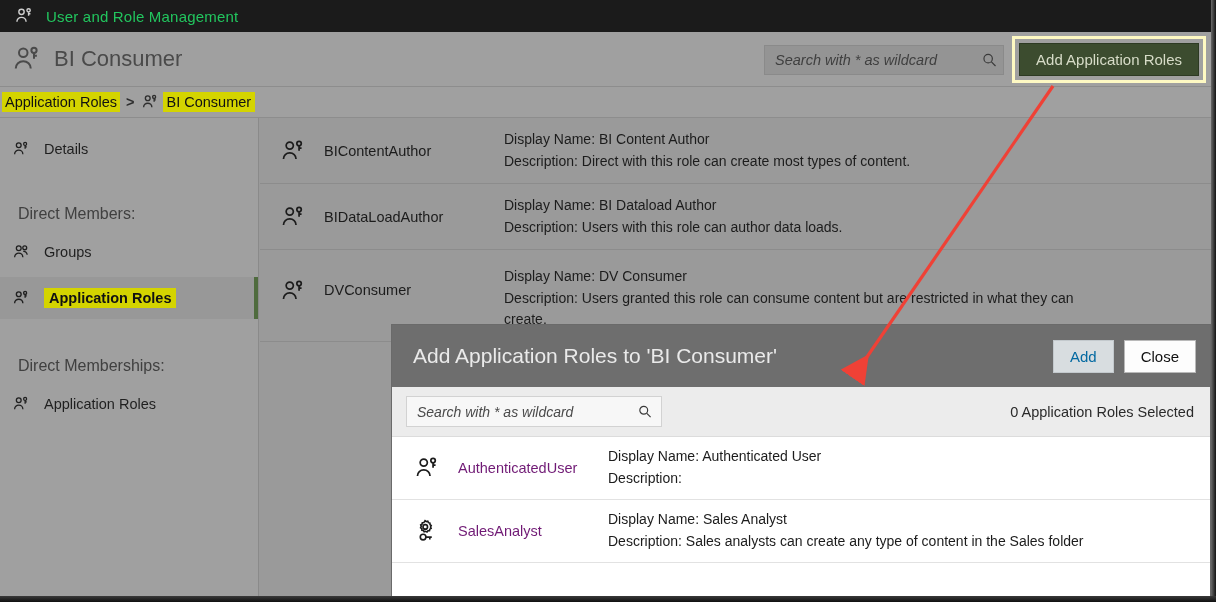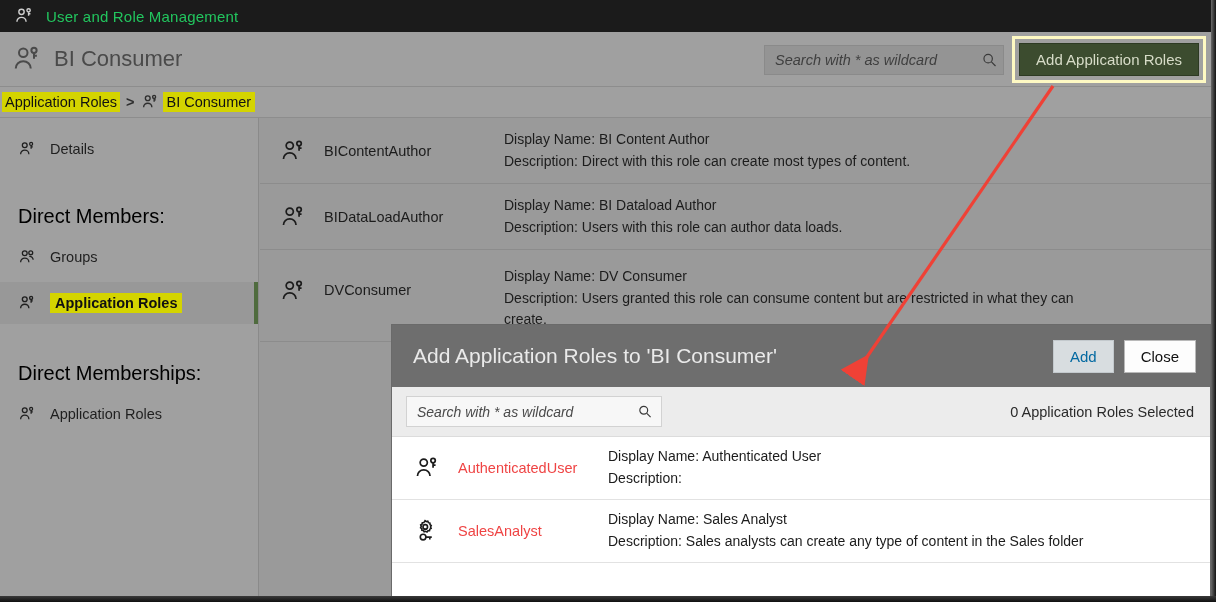--- a/index.html
+++ b/index.html
@@ -119,37 +119,37 @@
 
   
   .sidebar {
     position: absolute; left: 0; top: 118px;
     width: 259px; height: 484px;
     background: #a0a0a0;
     border-right: 1px solid #8a8a8a;
   }
   .side-item {
     display: flex; align-items: center;
-    height: 38px; padding-left: 18px;
+    height: 38px; padding-left: 12px;
     cursor: pointer;
   }
   .side-item .ico { width: 18px; height: 18px; flex: 0 0 auto; }
   .side-item .lbl {
     margin-left: 14px; font-size: 14.5px; color: #1f1f1f;
   }
   .side-item.sel {
     background: #989898;
     border-right: 4px solid #4f6b3e;
   }
   .side-item.sel .lbl {
     background: #d4d400; color: #111; padding: 2px 5px;
     font-weight: 600;
   }
   .side-group {
-    font-size: 20px; color: #000000;
+    font-size: 16px; color: #404040;
     padding-left: 18px;
   }
 
   
   .main {
     position: absolute; left: 260px; top: 118px;
     width: 956px; height: 484px;
     background: #9a9a9a;
     overflow: hidden;
   }
@@ -229,21 +229,21 @@
   }
 
   .m-row {
     display: flex; align-items: center;
     min-height: 63px; padding: 8px 0;
     border-bottom: 1px solid #e2e2e2;
     background: #fff; cursor: pointer;
   }
   .m-row .r-ico { width: 26px; height: 26px; margin-left: 22px; flex: 0 0 auto; }
   .m-row .r-name {
-    width: 150px; margin-left: 18px; font-size: 14.5px; color: #ef4444; flex: 0 0 auto;
+    width: 150px; margin-left: 18px; font-size: 14.5px; color: #701a75; flex: 0 0 auto;
   }
   .m-row .r-desc { font-size: 14px; color: #1c1c1c; line-height: 1.55; }
 
   
   .arrow-layer {
     position: absolute; left: 0; top: 0;
     width: 1216px; height: 602px;
     pointer-events: none;
   }
 

